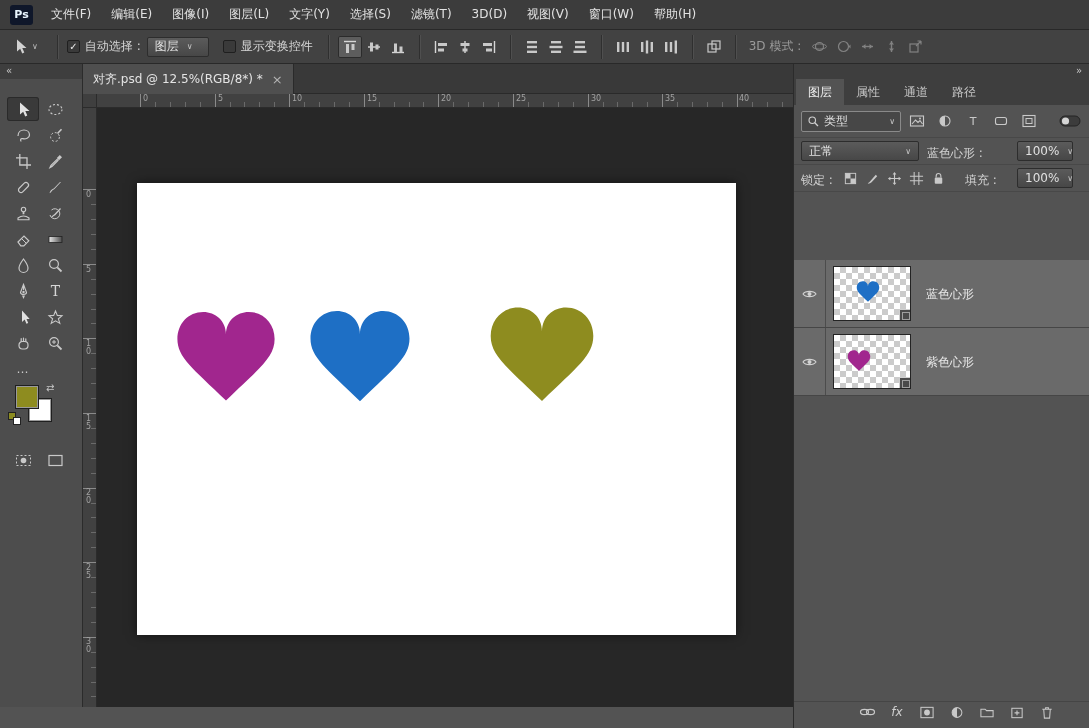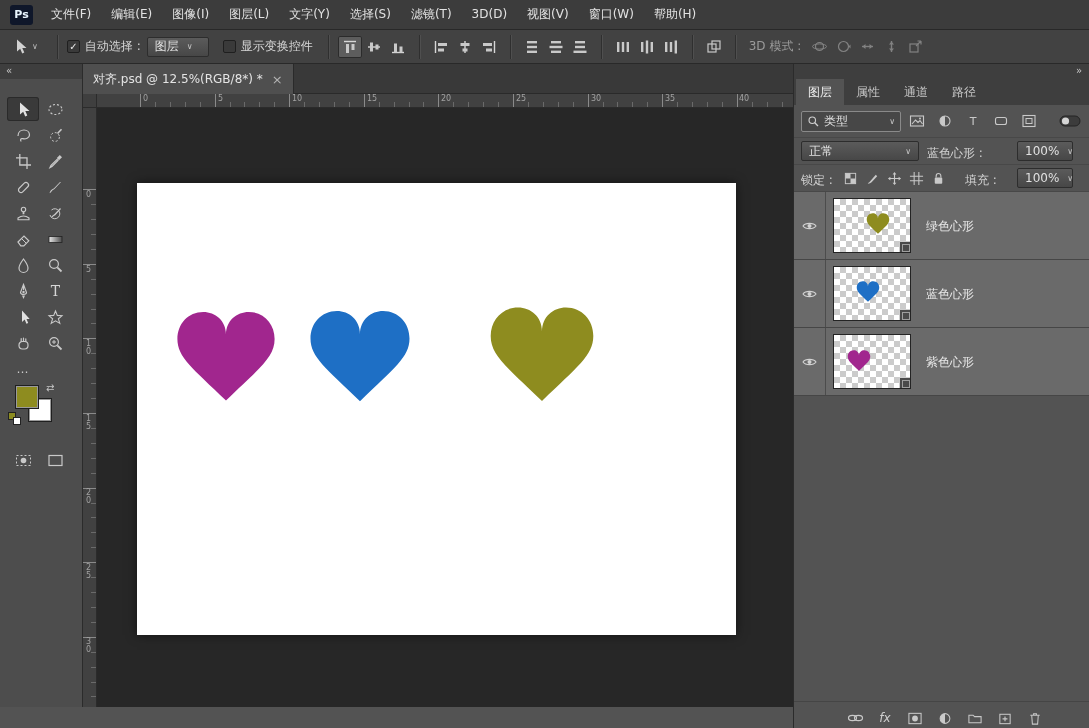--- a/index.html
+++ b/index.html
@@ -150,22 +150,22 @@
     display:flex; align-items:center; justify-content:center; }
   .thumb.plain { background-image:none; background-color:#ffffff; }
   .bounds { position:absolute; right:-1px; bottom:-1px; width:12px; height:12px;
     background:#4a4a4a; border:1px solid #cfcfcf; }
   .bounds::after { content:""; position:absolute; left:2px; top:2px; width:6px; height:6px;
     border:1px solid #9f9f9f; }
   .lname { position:absolute; left:132px; top:50%; transform:translateY(-50%);
     color:#e8e8e8; }
 
   .rp-bottom { position:absolute; left:0; bottom:0; width:100%; height:27px;
-    border-top:1px solid #454545; display:flex; align-items:flex-end;
-    justify-content:flex-end; gap:10px; padding-right:44px; }
+    border-top:1px solid #454545; display:flex; align-items:flex-start;
+    justify-content:flex-end; gap:10px; padding-right:32px; }
   .bbtn { width:20px; height:20px; display:flex; align-items:center; justify-content:center; }
 </style>
 </head>
 <body>
 
 <div id="root">
 
   <div class="menubar">
     <div class="logo">Ps</div>
     <span class="mb-item">文件(F)</span>
@@ -654,35 +654,20 @@
       </span>
       <span class="rlabel" style="left:171px">填充 :</span>
       <span class="select pct-select">
         <span>100%</span>
         <span class="arrow" style="margin-left:auto">∨</span>
       </span>
     </div>
 
     <div class="layers-list">
 
-      <div class="lrow sel" style="top:0px">
-        <span class="eye-cell">
-          <svg width="17" height="12" viewBox="0 0 16 12">
-              <path d="M1.5 6 C4 2.5 12 2.5 14.5 6 C12 9.5 4 9.5 1.5 6 Z" fill="none" stroke="#d2d2d2" stroke-width="1.1"></path>
-              <circle cx="8" cy="6" r="2" fill="#d2d2d2"></circle>
-            </svg>
-        </span>
-        <span class="thumb">
-          <svg width="26" height="24" viewBox="0 0 100 96" style="margin-left:12px;margin-top:-6px">
-              <path d="M50 30 C50 17 40 9 29 9 C15 9 5 20 5 34 C5 51 19 61 50 91 C81 61 95 51 95 34 C95 20 85 9 71 9 C60 9 50 17 50 30 Z" style="fill: rgb(142, 140, 31);"></path>
-            </svg>
-          <span class="bounds"></span>
-        </span>
-        <span class="lname">绿色心形</span>
-      </div>
 
       <div class="lrow sel" style="top:68px">
         <span class="eye-cell">
           <svg width="17" height="12" viewBox="0 0 16 12">
               <path d="M1.5 6 C4 2.5 12 2.5 14.5 6 C12 9.5 4 9.5 1.5 6 Z" fill="none" stroke="#d2d2d2" stroke-width="1.1"></path>
               <circle cx="8" cy="6" r="2" fill="#d2d2d2"></circle>
             </svg>
         </span>
         <span class="thumb">
           <svg width="26" height="24" viewBox="0 0 100 96" style="margin-left:-8px;margin-top:-6px">

